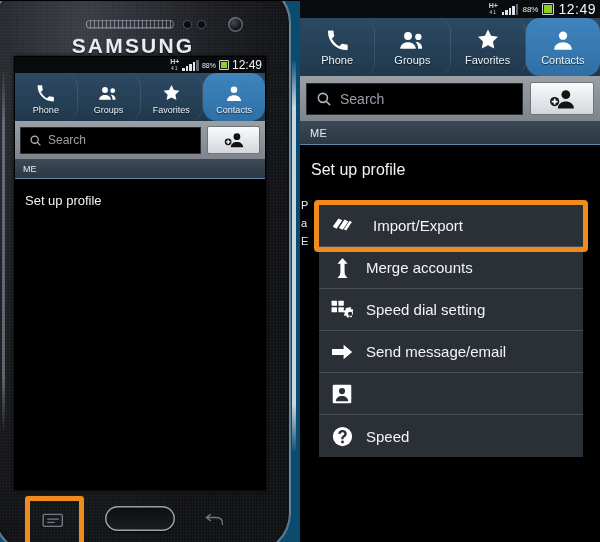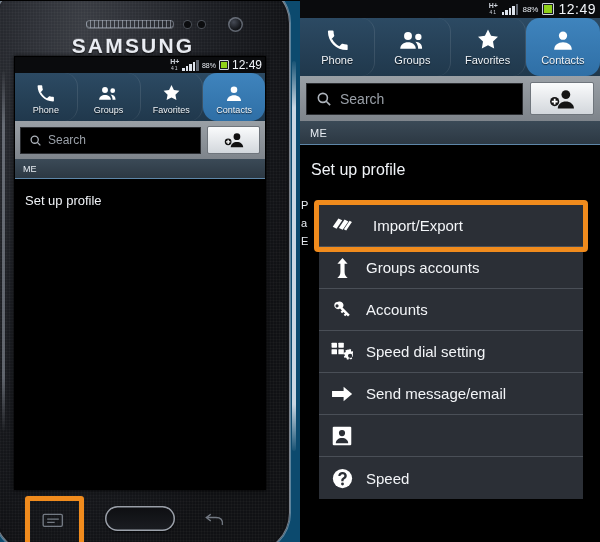--- a/index.html
+++ b/index.html
@@ -373,31 +373,23 @@
         </span>
         <span class="mi-lbl">Import/Export</span>
       </div>
 
       <div class="menu-item">
         <span class="mi-ico">
           <svg width="17" height="20" viewBox="0 0 18 22" fill="#fff">
             <path d="M9 0L3.4 6.2h3.3v9.2c0 3.1-1.4 5-3.4 6.6h11.4c-2-1.6-3.4-3.5-3.4-6.6V6.2h3.3z"></path>
           </svg>
         </span>
-        <span class="mi-lbl">Groups accounts</span>
-      </div>
-
-      <div class="menu-item">
-        <span class="mi-ico">
-          <svg width="21" height="20" viewBox="0 0 24 24" fill="#fff">
-            <path d="M6.8 2.2c2.5-1.1 5.2.1 6.1 2.5.6 1.6.2 3.2-.8 4.4l8.6 8.6-2.1 2.1-1.8-1.8-1.6 1.6-1.8-1.8 1.6-1.6-1.9-1.9-1.6 1.6-1.8-1.8 1.6-1.6-2.2-2.2c-1.3.8-3 .9-4.4.2C2.4 9.5 1.4 6.6 2.6 4.3c.8-1.5 2.2-1.7 4.2-2.1zM5.4 5.1a1.9 1.9 0 1 0 .1 3.8 1.9 1.9 0 0 0-.1-3.8z"></path>
-          </svg>
-        </span>
-        <span class="mi-lbl">Accounts</span>
-      </div>
+        <span class="mi-lbl">Merge accounts</span>
+      </div>
+
 
       <div class="menu-item">
         <span class="mi-ico">
           <svg width="22" height="20" viewBox="0 0 24 22" fill="#fff">
             <rect x="0.5" y="0.8" width="6" height="5.4" rx="0.6"></rect>
             <rect x="8" y="0.8" width="6" height="5.4" rx="0.6"></rect>
             <rect x="0.5" y="8" width="6" height="5.4" rx="0.6"></rect>
             <rect x="8" y="8" width="6" height="5.4" rx="0.6"></rect>
             <path d="M18.6 8.2l1.3.3.7-1.1 1.6 1-.4 1.3 1 .9 1.2-.6.9 1.7-1.1.8.1 1.3 1.3.4-.4 1.9-1.4-.1-.8 1.1.6 1.2-1.7.9-.8-1.1-1.3.1-.4 1.3-1.9-.4.1-1.3-1.1-.8-1.2.6-.9-1.7 1.1-.8-.1-1.3-1.3-.4.4-1.9 1.3.1.8-1.1-.6-1.2zm2.3 4.6a2.4 2.4 0 1 0 .1 4.8 2.4 2.4 0 0 0-.1-4.8z"></path>
           </svg>

